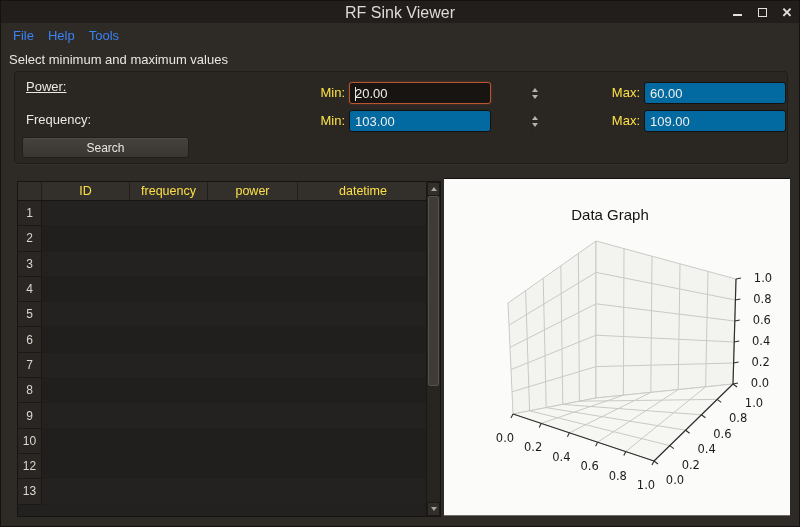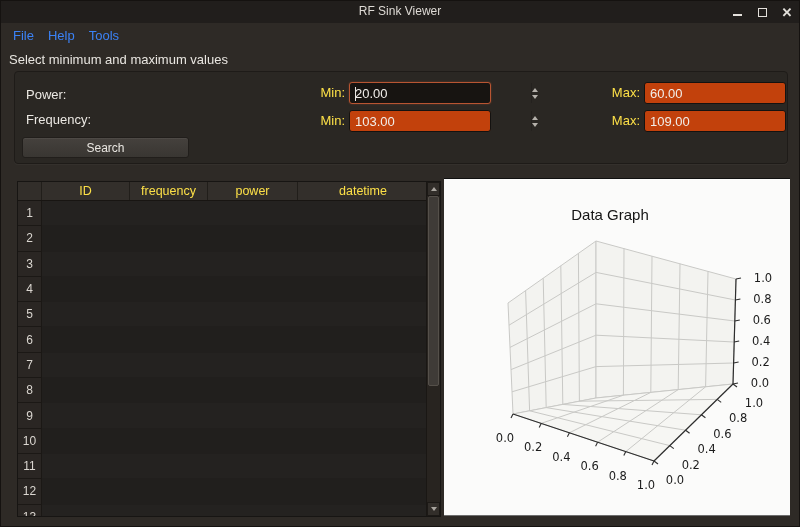--- a/index.html
+++ b/index.html
@@ -3,37 +3,37 @@
 <meta charset="utf-8">
 <style>
   * { margin:0; padding:0; box-sizing:border-box; }
   html,body { width:800px; height:527px; overflow:hidden; }
   body { font-family:"Liberation Sans", sans-serif; background:#2e2a26; color:#e9e6e1; font-size:13px; }
 
   .window { position:absolute; inset:0; background:#2e2a26; border:1px solid #151210; }
 
   
   .titlebar { position:absolute; left:0; top:0; right:0; height:22px; background:#211e1c; }
-  .titlebar .title { position:absolute; left:0; right:0; top:3px; text-align:center; font-size:12px; color:#dedad5; }
+  .titlebar .title { position:absolute; left:0; right:0; top:3px; text-align:center; font-size:16px; color:#dedad5; }
   .win-controls { position:absolute; right:6px; top:0; height:22px; display:flex; align-items:center; gap:13px; }
   .wc { width:12px; height:12px; display:flex; align-items:center; justify-content:center; color:#e4e1dc; cursor:default; }
   .wc .min-bar { width:9px; height:2px; background:#e4e1dc; margin-top:6px; }
   .wc .max-box { width:9px; height:9px; border:1.5px solid #e4e1dc; }
   .wc.close { font-size:13px; font-weight:bold; }
 
   
   .menubar { position:absolute; left:2px; top:22px; right:2px; height:24px; background:#2e2a26; display:flex; align-items:center; gap:14px; padding-left:10px; }
   .menu-item { color:#3b82f6; font-size:13px; }
 
   
   .group-label { position:absolute; left:8px; top:51px; font-size:13px; color:#e9e6e1; }
   .groupbox { position:absolute; left:13px; top:70px; width:774px; height:93px; background:#2a2723; border:1px solid #1e1b18; border-radius:4px; box-shadow:0 1px 0 rgba(255,255,255,0.03); }
   .flabel { position:absolute; font-size:13px; color:#ebe8e3; }
   .minmax-label { position:absolute; width:30px; text-align:right; font-size:13px; color:#fde047; line-height:22px; }
-  .spinbox { position:absolute; width:142px; height:22px; background:#c2410c; border:1px solid #141210; border-radius:3px; display:flex; align-items:center; }
+  .spinbox { position:absolute; width:142px; height:22px; background:#0369a1; border:1px solid #141210; border-radius:3px; display:flex; align-items:center; }
   .spinbox.focused { border:1px solid #b85532; background:#171411; box-shadow:0 0 2px rgba(200,90,50,0.45); }
   .spinbox input { flex:1; height:100%; background:transparent; border:none; outline:none; color:#f1eeea; font-family:"Liberation Sans", sans-serif; font-size:13px; padding-left:5px; }
   .caret { position:absolute; left:5px; top:4px; width:1px; height:14px; background:#e8e5e0; }
   .spin-arrows { width:16px; height:100%; display:flex; flex-direction:column; align-items:center; justify-content:center; gap:3px; border-left:1px solid #24211e; }
   .arr-up { width:0; height:0; border-left:3.5px solid transparent; border-right:3.5px solid transparent; border-bottom:4.5px solid #b5b1ab; }
   .arr-dn { width:0; height:0; border-left:3.5px solid transparent; border-right:3.5px solid transparent; border-top:4.5px solid #b5b1ab; }
 
   .search-btn { position:absolute; left:7px; top:65px; width:167px; height:21px; background:linear-gradient(#45413d,#393632); border:1px solid #211e1b; border-radius:3px; color:#e9e6e1; font-family:"Liberation Sans", sans-serif; font-size:12px; box-shadow:inset 0 1px 0 rgba(255,255,255,0.05); }
 
   
@@ -81,21 +81,21 @@
 
   <div class="menubar">
     <span class="menu-item">File</span>
     <span class="menu-item">Help</span>
     <span class="menu-item">Tools</span>
   </div>
 
   <div class="group-label">Select minimum and maximum values</div>
   <div class="groupbox">
 
-    <span class="flabel" style="left:11px; top:15px;">Power:</span>
+    <span class="flabel" style="left:11px; top:7px;text-decoration:underline;">Power:</span>
     <span class="minmax-label" style="left:300px; top:10px;">Min:</span>
     <div class="spinbox focused" style="left:334px; top:10px;">
       <span class="caret"></span>
       <input value="20.00" style="">
       <div class="spin-arrows">
         <span class="arr-up"></span>
         <span class="arr-dn"></span>
       </div>
     </div>
     <span class="minmax-label" style="left:595px; top:10px;">Max:</span>
@@ -162,24 +162,20 @@
         <div class="trow alt">
           <div class="rowhead">8</div>
           <div class="rowbody"></div>
         </div>
         <div class="trow">
           <div class="rowhead">9</div>
           <div class="rowbody"></div>
         </div>
         <div class="trow alt">
           <div class="rowhead">10</div>
-          <div class="rowbody"></div>
-        </div>
-        <div class="trow">
-          <div class="rowhead">11</div>
           <div class="rowbody"></div>
         </div>
         <div class="trow alt">
           <div class="rowhead">12</div>
           <div class="rowbody"></div>
         </div>
         <div class="trow">
           <div class="rowhead">13</div>
           <div class="rowbody"></div>
         </div>

